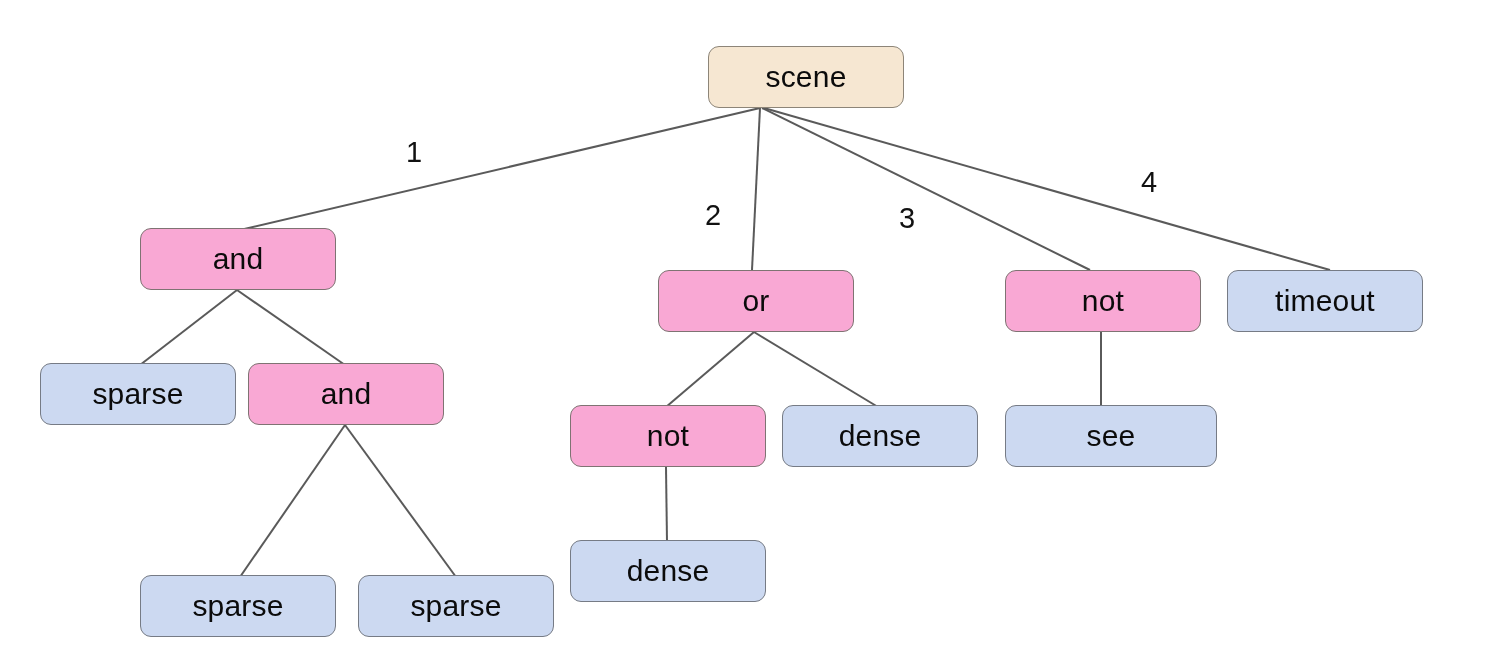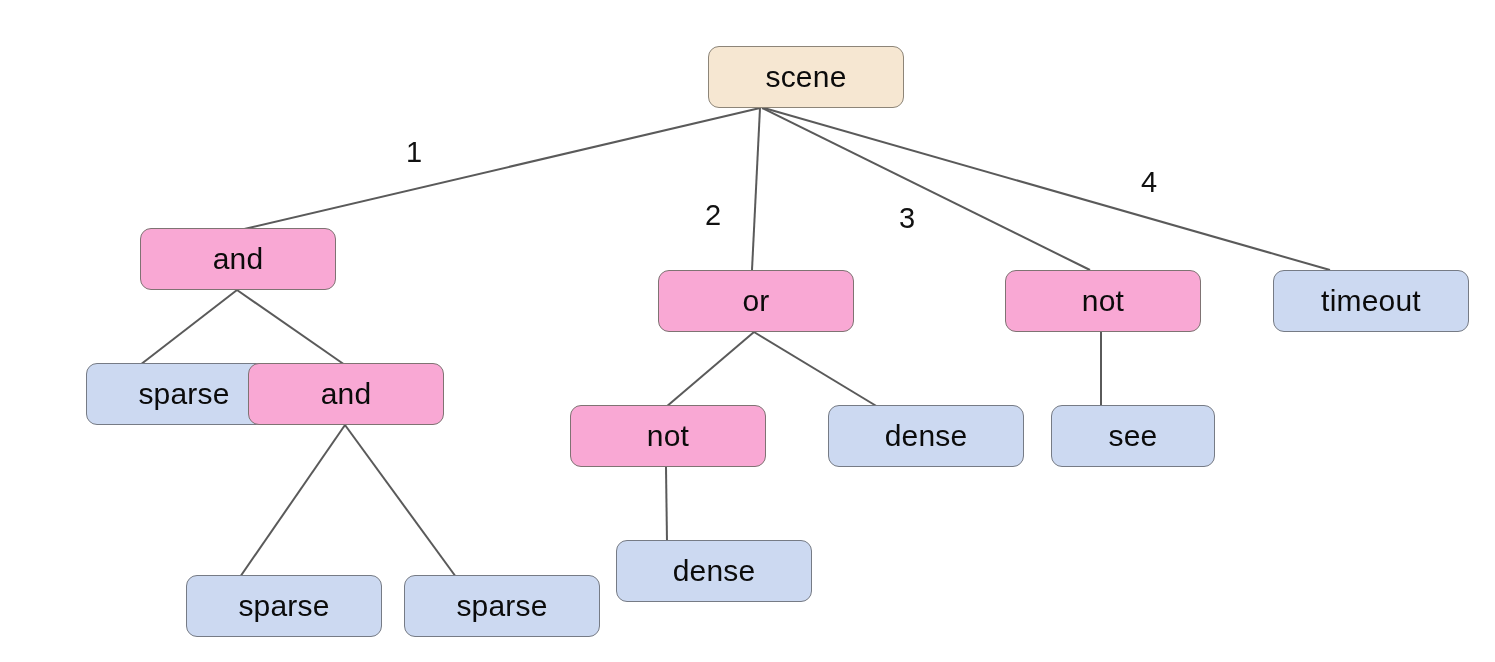--- a/index.html
+++ b/index.html
@@ -34,21 +34,21 @@
     justify-content: center;
     font-size: 30px;
     color: #0b0b0b;
     line-height: 1;
     letter-spacing: 0.2px;
     white-space: nowrap;
     z-index: 2;
   }
   .node.root   { background: #f6e7d2; border-color: #8d8578; }
   .node.op     { background: #f9a8d4; border-color: #7f7373; }
-  .node.leaf   { background: #ccd9f1; border-color: #767b85; margin-left: 46px; }
+  .node.leaf   { background: #ccd9f1; border-color: #767b85; }
   .edge-label {
     position: absolute;
     font-size: 29px;
     color: #111111;
     z-index: 3;
     white-space: nowrap;
   }
 </style>
 </head>
 <body>
@@ -95,21 +95,21 @@
       </div>
       <div class="node leaf" style="left: 570px; top: 540px; width: 196px; height: 62px;">
         <span>dense</span>
       </div>
       <div class="node leaf" style="left: 782px; top: 405px; width: 196px; height: 62px;">
         <span>dense</span>
       </div>
       <div class="node op" style="left: 1005px; top: 270px; width: 196px; height: 62px;">
         <span>not</span>
       </div>
-      <div class="node leaf" style="left: 1005px; top: 405px; width: 164px; height: 62px;">
+      <div class="node leaf" style="left: 1005px; top: 405px; width: 212px; height: 62px;">
         <span>see</span>
       </div>
       <div class="node leaf" style="left: 1227px; top: 270px; width: 196px; height: 62px;">
         <span>timeout</span>
       </div>
     </div>
   <div id="label-layer">
       <div class="edge-label" style="left: 406px; top: 136px;">1</div>
       <div class="edge-label" style="left: 705px; top: 199px;">2</div>
       <div class="edge-label" style="left: 899px; top: 202px;">3</div>

